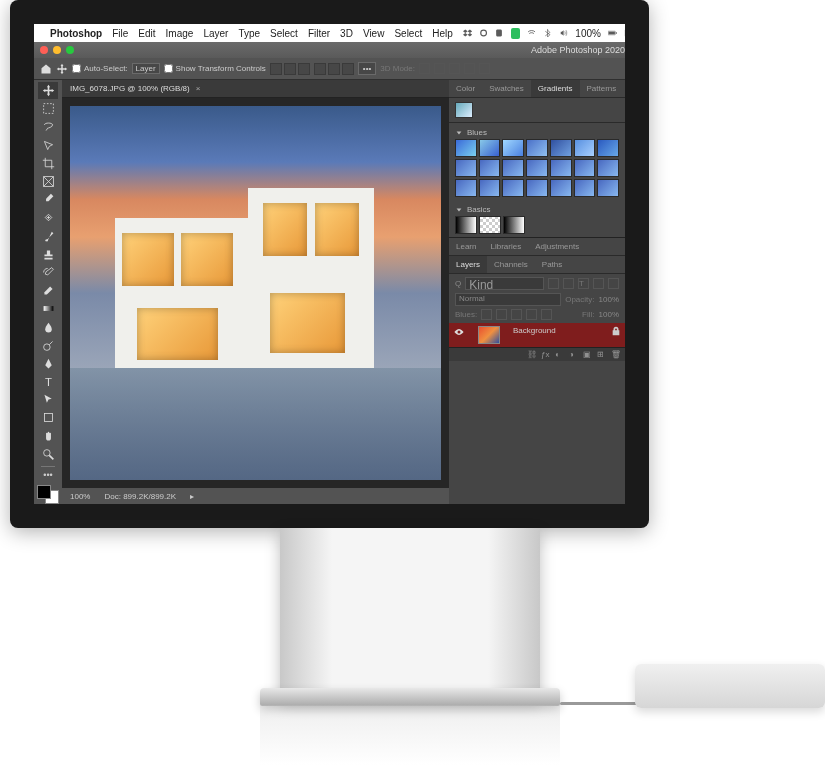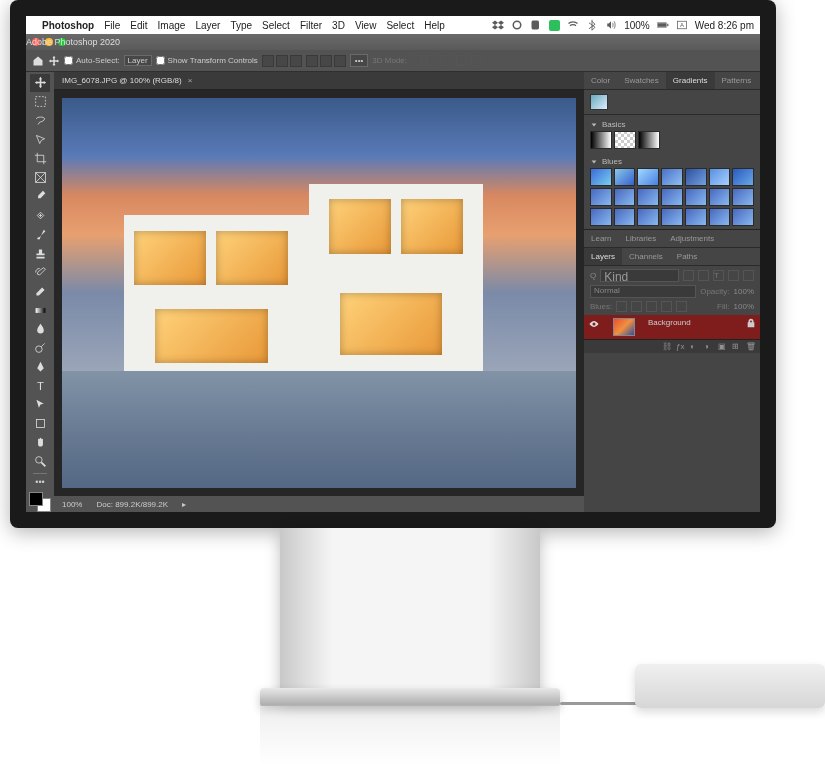--- a/index.html
+++ b/index.html
@@ -1,19 +1,19 @@
 <!DOCTYPE html>
 <html><head>
 <meta charset="utf-8">
 <style>
 * { margin: 0; padding: 0; box-sizing: border-box; font-family: -apple-system, "Helvetica Neue", Arial, sans-serif; }
 body { width: 825px; height: 776px; background: #fff; position: relative; overflow: hidden; }
 
 
-.monitor { position: absolute; top: 0; left: 10px; width: 766px; height: 528px; background: #1a1a1a; border-radius: 8px; box-shadow: 0 4px 20px rgba(0,0,0,0.3); padding: 16px; }
+.monitor { position: absolute; top: 0; left: 10px; width: 639px; height: 528px; background: #1a1a1a; border-radius: 8px; box-shadow: 0 4px 20px rgba(0,0,0,0.3); padding: 24px; }
 .screen { width: 100%; height: 100%; background: #2b2b2b; position: relative; overflow: hidden; }
 .stand { position: absolute; top: 528px; left: 280px; width: 260px; height: 170px; background: linear-gradient(90deg, #c8c8c8, #f5f5f5 20%, #f5f5f5 80%, #c8c8c8); box-shadow: 0 6px 14px rgba(0,0,0,0.25); }
 .stand-foot { position: absolute; top: 688px; left: 260px; width: 300px; height: 18px; background: linear-gradient(180deg, #e8e8e8, #aaa); border-radius: 4px 4px 2px 2px; box-shadow: 0 4px 10px rgba(0,0,0,0.2); }
 .macmini { position: absolute; top: 664px; right: 0; width: 190px; height: 44px; background: linear-gradient(180deg, #f0f0f0, #d6d6d6); border-radius: 6px; box-shadow: 0 4px 10px rgba(0,0,0,0.15); }
 .cable { position: absolute; top: 702px; left: 560px; width: 80px; height: 3px; background: #999; border-radius: 2px; }
 .reflection { position: absolute; top: 705px; left: 260px; width: 300px; height: 60px; background: linear-gradient(180deg, rgba(200,200,200,0.3), transparent); }
 
 
 .mac-menubar { height: 18px; background: #fff; display: flex; align-items: center; font-size: 10px; color: #222; padding: 0 6px; gap: 10px; }
 .apple-logo { font-size: 11px; }
@@ -21,21 +21,21 @@
 .mb-app { font-weight: 700; }
 .mb-right { margin-left: auto; display: flex; align-items: center; gap: 7px; font-size: 10px; }
 .mb-ic { width: 12px; height: 12px; display: inline-block; opacity: 0.8; }
 
 
 .window { position: absolute; top: 18px; left: 0; right: 0; bottom: 0; background: #535353; display: flex; flex-direction: column; }
 .titlebar { height: 16px; background: linear-gradient(#6a6a6a,#5a5a5a); display: flex; align-items: center; padding: 0 6px; position: relative; }
 .traffic { display: flex; gap: 5px; }
 .tl { width: 8px; height: 8px; border-radius: 50%; }
 .tl.red { background: #ff5f56; } .tl.yel { background: #ffbd2e; } .tl.grn { background: #27c93f; }
-.win-title { position: absolute; left: 0; right: 0; text-align: left; font-size: 9px; color: #ddd; }
+.win-title { position: absolute; left: 0; right: 0; text-align: right; font-size: 9px; color: #ddd; }
 
 
 .optbar { height: 22px; background: #535353; border-bottom: 1px solid #2f2f2f; display: flex; align-items: center; padding: 0 6px; gap: 4px; font-size: 8px; color: #ccc; }
 .home-ic { width: 12px; height: 12px; }
 .mini-btn { padding: 1px 4px; border: 1px solid #6a6a6a; background: #474747; font-size: 8px; color: #ccc; }
 .opt-check { display: flex; align-items: center; gap: 3px; }
 .opt-check input { width: 9px; height: 9px; }
 .opt-select { background: #474747; border: 1px solid #6a6a6a; color: #ccc; font-size: 8px; padding: 0 3px; }
 .opt-icgrp { display: flex; gap: 2px; }
 .opt-icgrp span { width: 12px; height: 12px; background: #474747; border: 1px solid #3a3a3a; display: inline-block; }
@@ -381,57 +381,57 @@
       <div class="p-block">
         <div class="swatch-row">
                 <div class="swatch-sm" style="background:linear-gradient(135deg,#6ab,#def)"></div>
               </div>
       </div>
       <div class="grad-group">
         <div class="grad-hdr">
           <svg class="fold" viewBox="0 0 10 10">
                   <path fill="#bbb" d="M2 3l3 4 3-4z"></path>
                 </svg>
-          <span>Basics</span>
-        </div>
-        <div class="grad-grid basics" style="grid-template-columns:repeat(3,22px)">
+          <span>Blues</span>
+        </div>
+        <div class="grad-grid blues">
           <div class="grad"></div>
+                <div class="grad"></div>
+                <div class="grad"></div>
+                <div class="grad"></div>
+                <div class="grad"></div>
+                <div class="grad"></div>
+                <div class="grad"></div>
           <div class="grad"></div>
+                <div class="grad"></div>
+                <div class="grad"></div>
+                <div class="grad"></div>
+                <div class="grad"></div>
+                <div class="grad"></div>
+                <div class="grad"></div>
           <div class="grad"></div>
+                <div class="grad"></div>
+                <div class="grad"></div>
+                <div class="grad"></div>
+                <div class="grad"></div>
+                <div class="grad"></div>
+                <div class="grad"></div>
         </div>
       </div>
       <div class="grad-group">
         <div class="grad-hdr">
           <svg class="fold" viewBox="0 0 10 10">
                   <path fill="#bbb" d="M2 3l3 4 3-4z"></path>
                 </svg>
-          <span>Blues</span>
-        </div>
-        <div class="grad-grid blues">
+          <span>Basics</span>
+        </div>
+        <div class="grad-grid basics" style="grid-template-columns:repeat(3,22px)">
           <div class="grad"></div>
-                <div class="grad"></div>
-                <div class="grad"></div>
-                <div class="grad"></div>
-                <div class="grad"></div>
-                <div class="grad"></div>
-                <div class="grad"></div>
           <div class="grad"></div>
-                <div class="grad"></div>
-                <div class="grad"></div>
-                <div class="grad"></div>
-                <div class="grad"></div>
-                <div class="grad"></div>
-                <div class="grad"></div>
           <div class="grad"></div>
-                <div class="grad"></div>
-                <div class="grad"></div>
-                <div class="grad"></div>
-                <div class="grad"></div>
-                <div class="grad"></div>
-                <div class="grad"></div>
         </div>
       </div>
 
       <div class="p-sec2">
         <div class="p-tabrow">
           <div class="p-tab">Learn</div>
           <div class="p-tab">Libraries</div>
           <div class="p-tab">Adjustments</div>
         </div>
         <div class="p-tabrow">

